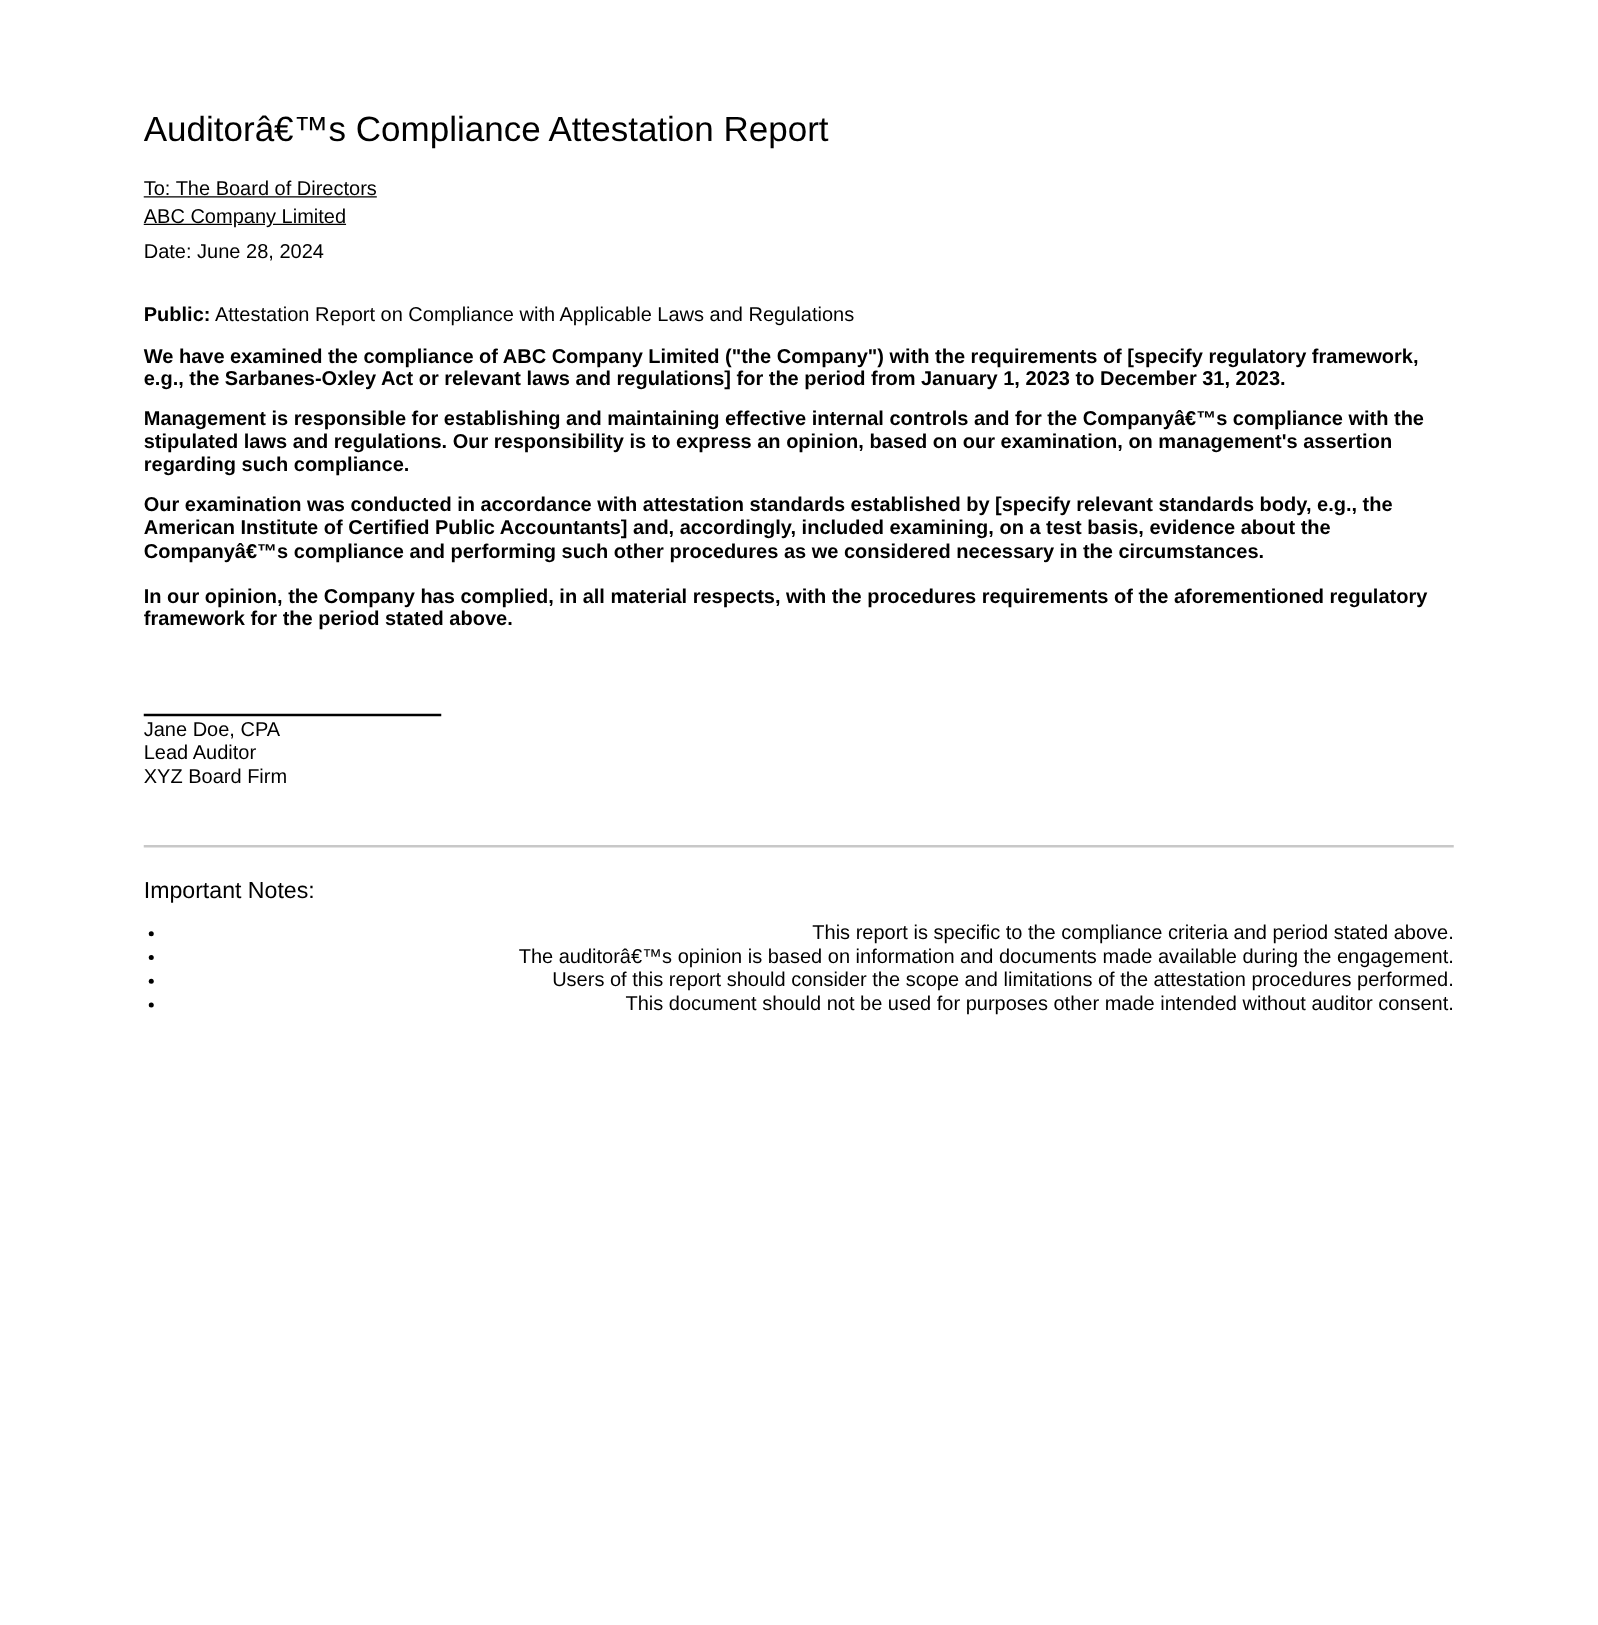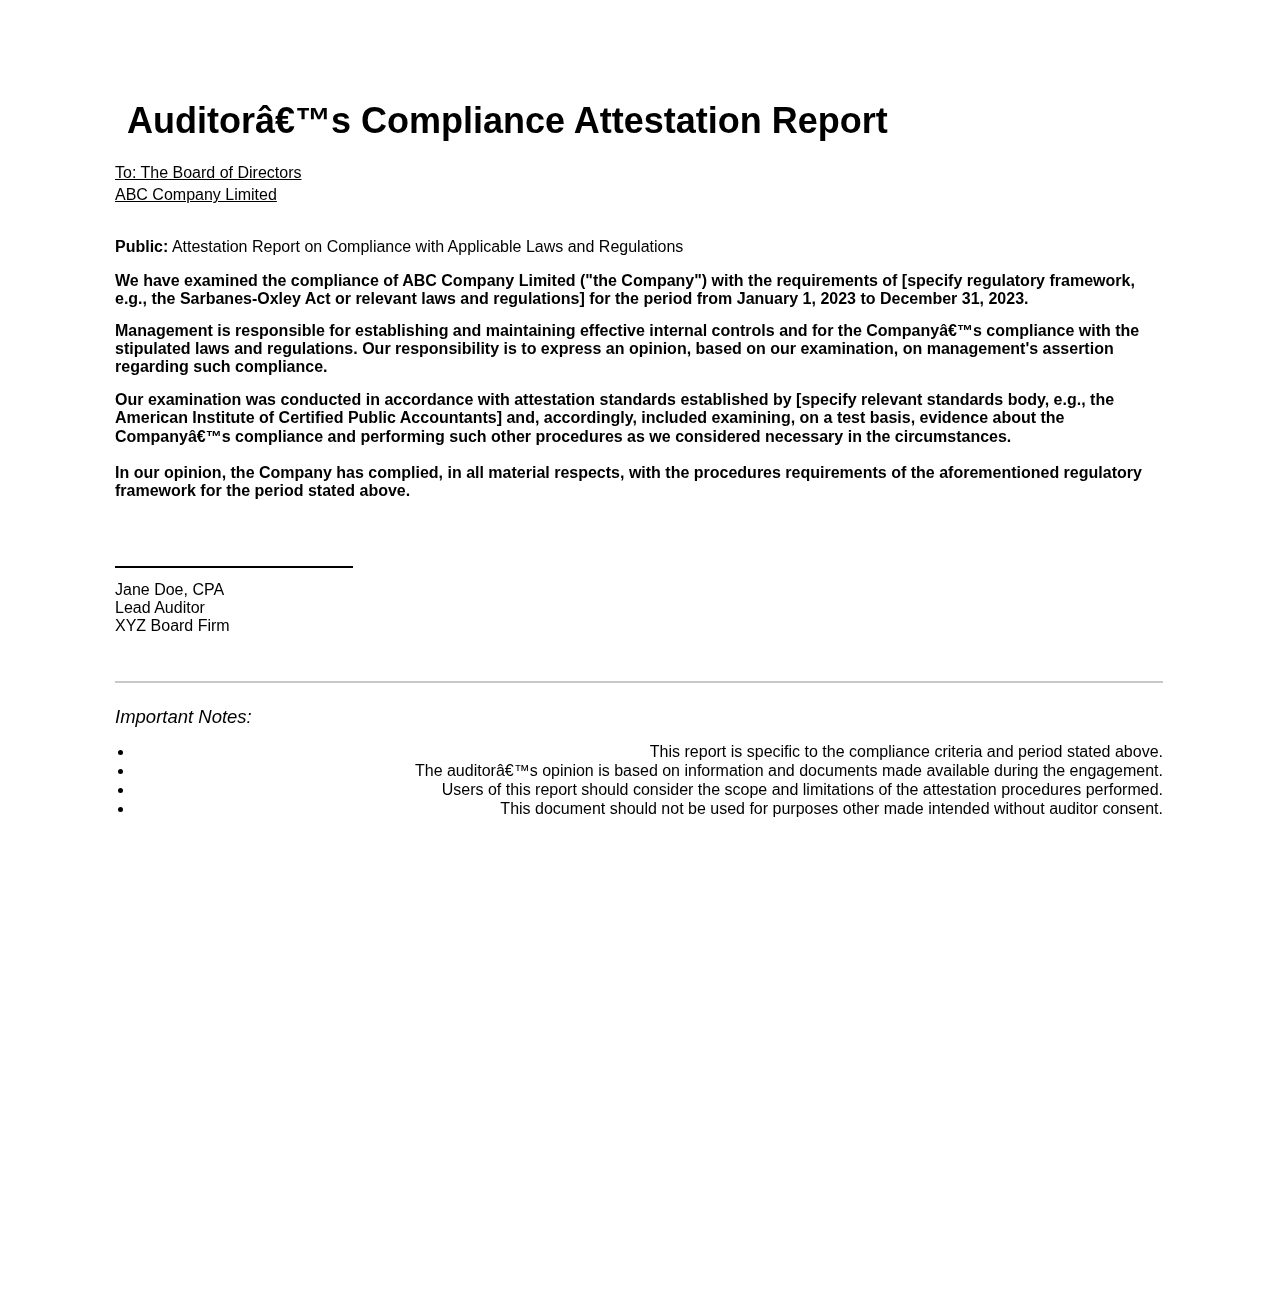--- a/index.html
+++ b/index.html
@@ -11,56 +11,55 @@
     font-size: 16px;
     line-height: 1.15;
   }
   body { min-height: 1300px; }
   .doc {
     width: 1048px;
     margin: 0 auto;
     padding-top: 88px;
   }
   h1.report-title {
-    font-size: 36px;
-    font-weight: 700;
+    font-size: 28px;
+    font-weight: 400;
     line-height: 1.15;
-    margin: 12px;
+    margin: 0;
   }
   p { margin: 0; }
   .recipient {
     margin-top: 21px;
     line-height: 22px;
     text-decoration: underline;
   }
   .date-line { margin-top: 8px; }
   .subject { margin-top: 32px; }
   .subject strong { font-weight: 700; }
   .body-para { margin-top: 13px; font-weight: bold; }
   .body-para.p1 { margin-top: 15px; }
   .body-para.p3 { margin-top: 14px; }
   .body-para.p4 { margin-top: 18px; }
   .signature {
     margin-top: 65px;
     width: 238px;
     border-top: 2px solid #000000;
-    padding-top: 13px;
+    padding-top: 3px;
   }
   hr.divider {
     margin: 45px 0 0 0;
     border: none;
     border-top: 2px solid #c8c8c8;
     height: 0;
   }
   h3.notes-heading {
     font-size: 18.5px;
     font-weight: 400;
     line-height: 1.15;
     margin: 23px 0 0 0;
-    font-style: italic;
   }
   ul.notes-list {
     margin: 15px 0 0 0;
     padding-left: 19px;
     line-height: 19px;
     list-style-type: disc;
     text-align: right;
   }
   ul.notes-list li { margin: 0; }
 </style>
@@ -69,20 +68,21 @@
 
 <div class="doc">
 
   <h1 class="report-title">Auditorâ€™s Compliance Attestation Report</h1>
 
   <p class="recipient">
     <span>To: The Board of Directors</span><br>
     <span>ABC Company Limited</span>
   </p>
 
+  <p class="date-line">Date: June 28, 2024</p>
 
   <p class="subject">
     <strong>Public:</strong>
     <span>Attestation Report on Compliance with Applicable Laws and Regulations</span>
   </p>
 
   <p class="body-para p1">We have examined the compliance of ABC Company Limited ("the Company") with the requirements of [specify regulatory framework, e.g., the Sarbanes-Oxley Act or relevant laws and regulations] for the period from January 1, 2023 to December 31, 2023.</p>
 
   <p class="body-para p2">Management is responsible for establishing and maintaining effective internal controls and for the Companyâ€™s compliance with the stipulated laws and regulations. Our responsibility is to express an opinion, based on our examination, on management's assertion regarding such compliance.</p>
 

